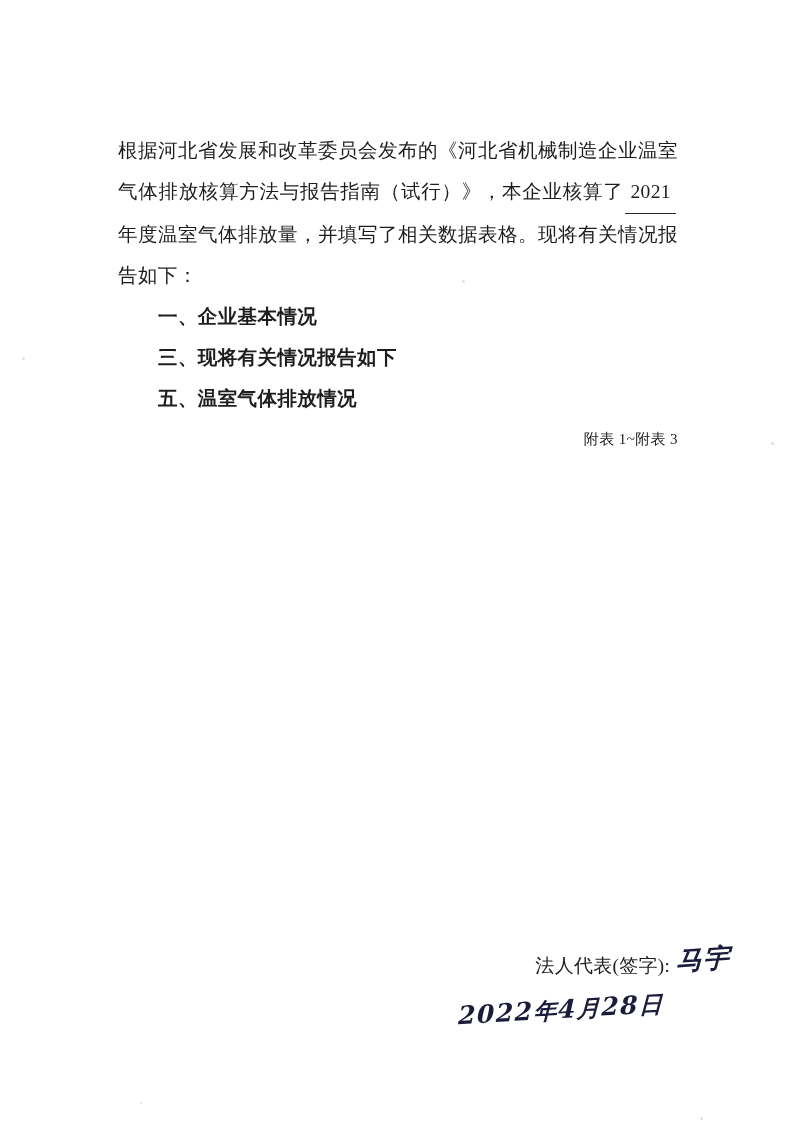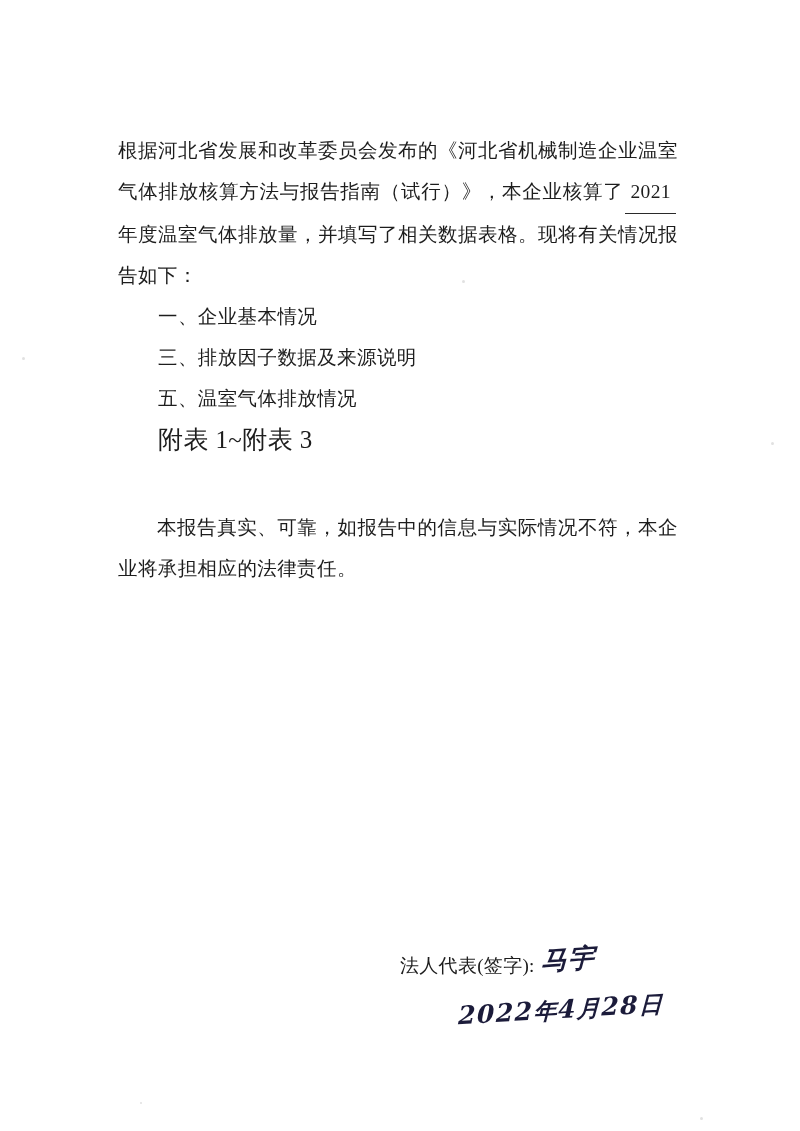--- a/index.html
+++ b/index.html
@@ -52,35 +52,37 @@
     display: inline-block;
     border-bottom: 1.3px solid #2a2a2a;
     padding: 0 5px 1px 5px;
     margin: 0 2px;
   }
 
   .list {
     margin: 0;
     padding: 0;
     list-style: none;
+    font-weight: bold;
   }
   .list li {
     font-size: 19.5px;
     line-height: 41px;
     letter-spacing: 0.4px;
     padding-left: 40px;
     color: #1d1d1d;
   }
 
   .attach {
-    font-size: 25px;
+    font-size: 15px;
     line-height: 41px;
     letter-spacing: 0.4px;
     padding-left: 40px;
     color: #1d1d1d;
+    text-align: right;
   }
 
   .para-indent {
     text-indent: 39px;
   }
 
   .gap {
     height: 47px;
   }
 
@@ -90,20 +92,21 @@
     top: 930px;
     width: 330px;
   }
   .sign-line {
     font-size: 19px;
     letter-spacing: 0.3px;
     color: #1d1d1d;
     white-space: nowrap;
     display: flex;
     align-items: flex-end;
+    justify-content: flex-end;
   }
   .handwrite {
     font-family: "DejaVu Serif", serif;
     font-style: italic;
     font-weight: 700;
     font-size: 26px;
     color: #1b1b3a;
     letter-spacing: 1px;
     transform: rotate(-4deg) skewX(-6deg);
     display: inline-block;
@@ -138,29 +141,28 @@
   <span class="speckle" style="left:771px;top:430px;width:3px;height:3px;"></span>
   <span class="speckle" style="left:700px;top:1105px;width:3px;height:3px;"></span>
   <span class="speckle" style="left:140px;top:1090px;width:2px;height:2px;"></span>
 
   <div class="doc-body">
 
     <p class="para"><span>根据河北省发展和改革委员会发布的《河北省机械制造企业温室气体排放核算方法与报告指南（试行）》，本企业核算了</span><span class="year-blank">2021</span><span>年度温室气体排放量，并填写了相关数据表格。现将有关情况报告如下：</span></p>
 
     <ul class="list">
       <li>一、企业基本情况</li>
-      <li>三、排放因子数据及来源说明</li>
+      <li>三、现将有关情况报告如下</li>
       <li>五、温室气体排放情况</li>
     </ul>
 
     <div class="attach">附表 1~附表 3</div>
 
     <div class="gap"></div>
 
-    <p class="para para-indent">本报告真实、可靠，如报告中的信息与实际情况不符，本企业将承担相应的法律责任。</p>
   </div>
 
   <div class="sign-block">
     <div class="sign-line">
       <span>法人代表(签字):</span>
       <span class="handwrite">马宇</span>
     </div>
     <div class="date-line">
       <span class="num">2022</span><span>年</span><span class="num">4</span><span>月</span><span class="num">28</span><span>日</span>
     </div>

